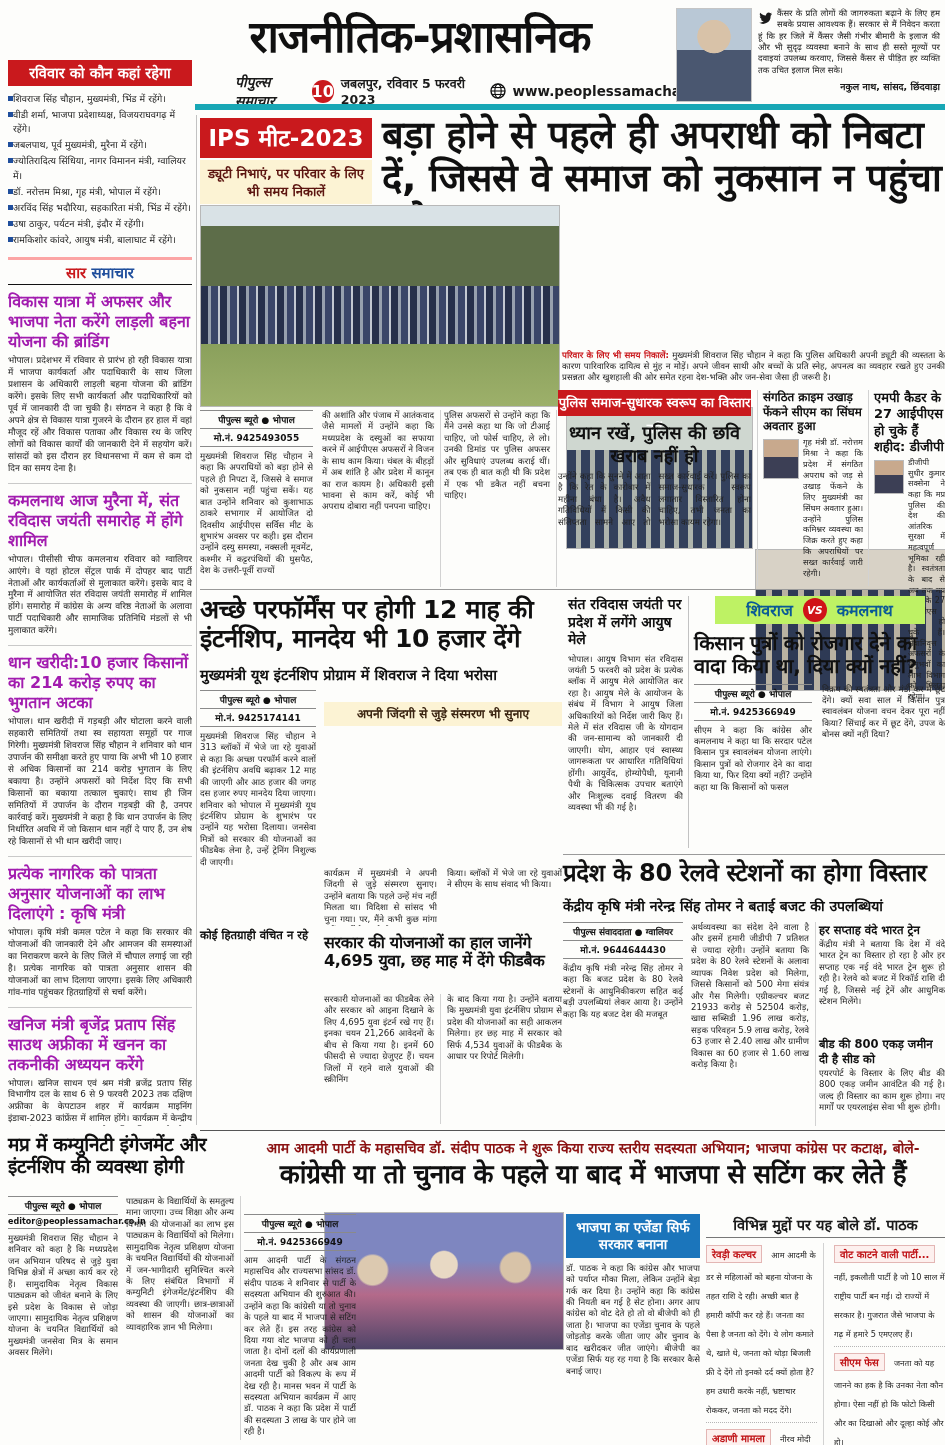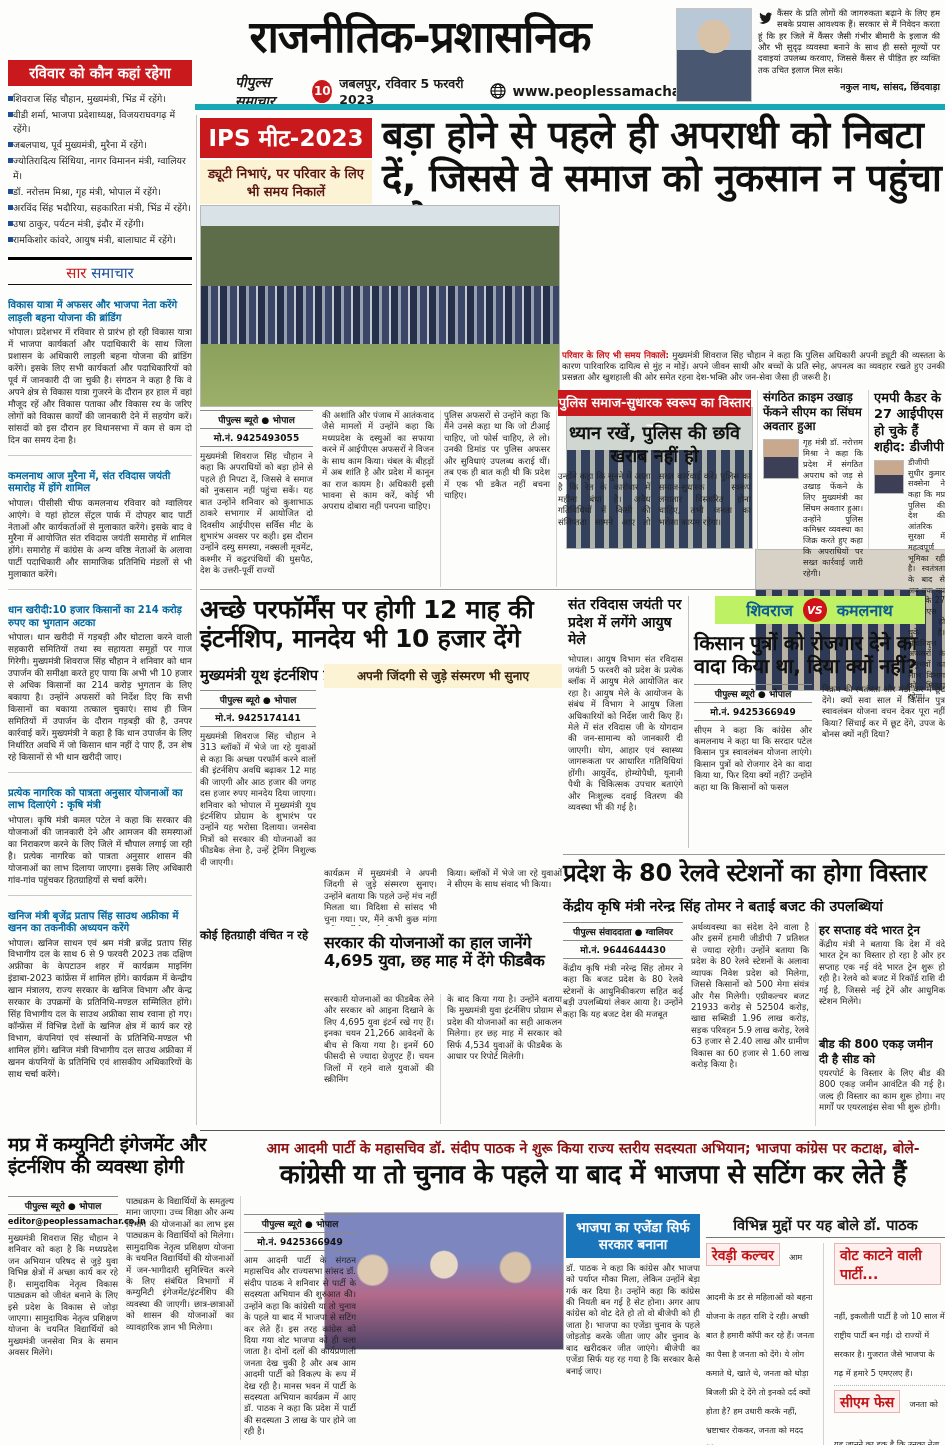--- a/index.html
+++ b/index.html
@@ -16,45 +16,45 @@
   .rule-v{background:#c2c2c2;width:1px;}
   .colr{border-right:1px solid #d2d2d2;padding-right:6px;}
   .subhead{font-weight:bold;color:#101010;}
   .red-box{background:#c9191d;color:#fff;font-weight:bold;text-align:center;}
   .photo{position:relative;overflow:hidden;}
   .crowd{background:
      linear-gradient(180deg,#d9e2e6 0 10%,#5d6d49 10% 40%,rgba(0,0,0,0) 40%),
      repeating-linear-gradient(90deg,#27304b 0 7px,#97a0ae 7px 10px,#3a4568 10px 17px,#c3c8d1 17px 19px);}
   .lawn{position:absolute;left:0;right:0;bottom:0;background:linear-gradient(180deg,#8aa05c,#9db06a);}
   .label-box{display:inline-block;background:#fdf0ee;border:1px solid #e3b6b4;color:#c01418;
-             font-weight:bold;font-size:14px;padding:1px 5px;margin:0 4px 19px 0;}
+             font-weight:bold;font-size:10px;padding:1px 5px;margin:0 4px 2px 0;}
   .issue-item{border-top:1px dotted #b5b5b5;padding-top:4px;margin-top:5px;}
   .issue-item:first-child{border-top:none;margin-top:0;padding-top:0;}
-  .digest-head{font-weight:bold;font-size:10px;line-height:1.25;color:#0369a1;margin:14px 0 3px 0;}
+  .digest-head{font-weight:bold;font-size:16px;line-height:1.25;color:#a21caf;margin:7px 0 3px 0;}
   .digest-body{font-size:8.8px;line-height:1.36;text-align:justify;color:#232323;}
   .digest-sep{border-bottom:1px solid #c9c9c9;margin:8px 0 2px 0;}
   .sched-item{display:flex;font-size:9.4px;line-height:1.5;color:#1d1d1d;align-items:flex-start;margin:2px 0;}
   .bullet{width:5px;height:5px;background:#1f4e9c;margin-top:4px;flex:0 0 auto;}
   .portrait{float:left;width:34px;height:38px;margin:2px 4px 2px 0;
             background:linear-gradient(180deg,#c8a98d 0 45%,#3c3f55 45%);border:1px solid #bbb;}
   .vs-band{display:flex;align-items:center;justify-content:center;gap:10px;background:#bef264;
            height:28px;font-weight:bold;color:#0a5a96;font-size:16px;}
   .vs-circle{width:24px;height:24px;border-radius:50%;background:#d01318;color:#fff;font-weight:bold;
              font-style:italic;font-size:10.5px;display:flex;align-items:center;justify-content:center;}
 </style>
 </head>
 <body>
 
 <div class="page">
 
   <div class="abs hl" style="left:180px;top:12px;width:480px;font-size:44px;text-align:center;letter-spacing:-1px;">राजनीतिक-प्रशासनिक</div>
 
   <div class="abs" style="left:235px;top:72px;width:470px;display:flex;align-items:center;justify-content:center;gap:7px;">
     <span style="font-weight:bold;font-style:italic;font-size:14px;">पीपुल्स समाचार</span>
-    <span style="width:23px;height:23px;border-radius:50%;background:#c9191d;color:#fff;font-weight:bold;font-size:12px;display:inline-flex;align-items:center;justify-content:center;">10</span>
+    <span style="width:23px;height:23px;border-radius:50%;background:#c9191d;color:#fff;font-weight:bold;font-size:16px;display:inline-flex;align-items:center;justify-content:center;">10</span>
     <span style="font-weight:bold;font-size:12.5px;">जबलपुर, रविवार 5 फरवरी 2023</span>
     <span style="display:inline-flex;">
       <svg width="16" height="16" viewBox="0 0 16 16">
           <circle cx="8" cy="8" r="7" fill="none" stroke="#111" stroke-width="1.4"></circle>
           <ellipse cx="8" cy="8" rx="3.2" ry="7" fill="none" stroke="#111" stroke-width="1.1"></ellipse>
           <line x1="1" y1="8" x2="15" y2="8" stroke="#111" stroke-width="1.1"></line>
           <line x1="2" y1="4.5" x2="14" y2="4.5" stroke="#111" stroke-width="1.1"></line>
           <line x1="2" y1="11.5" x2="14" y2="11.5" stroke="#111" stroke-width="1.1"></line>
         </svg>
     </span>
@@ -107,21 +107,21 @@
       <div class="sched-item">
           <span class="bullet"></span>
           <span>उषा ठाकुर, पर्यटन मंत्री, इंदौर में रहेंगी।</span>
         </div>
       <div class="sched-item">
           <span class="bullet"></span>
           <span>रामकिशोर कांवरे, आयुष मंत्री, बालाघाट में रहेंगे।</span>
         </div>
     </div>
 
-    <div style="border-top:3px solid #000000;border-bottom:1px solid #111;text-align:center;margin-top:10px;padding:2px 0;font-weight:normal;font-size:15px;">
+    <div style="border-top:3px solid #fca5a5;border-bottom:1px solid #111;text-align:center;margin-top:10px;padding:2px 0;font-weight:bold;font-size:15px;">
       <span style="color:#c9191d;">सार</span>
       <span style="color:#1f4e9c;">समाचार</span>
     </div>
 
     <div>
       <div class="digest-head">विकास यात्रा में अफसर और भाजपा नेता करेंगे लाड़ली बहना योजना की ब्रांडिंग</div>
       <div class="digest-body">भोपाल। प्रदेशभर में रविवार से प्रारंभ हो रही विकास यात्रा में भाजपा कार्यकर्ता और पदाधिकारी के साथ जिला प्रशासन के अधिकारी लाड़ली बहना योजना की ब्रांडिंग करेंगे। इसके लिए सभी कार्यकर्ता और पदाधिकारियों को पूर्व में जानकारी दी जा चुकी है। संगठन ने कहा है कि वे अपने क्षेत्र से विकास यात्रा गुजरने के दौरान हर हाल में वहां मौजूद रहें और विकास पताका और विकास रथ के जरिए लोगों को विकास कार्यों की जानकारी देने में सहयोग करें। सांसदों को इस दौरान हर विधानसभा में कम से कम दो दिन का समय देना है।</div>
       <div class="digest-sep"></div>
     </div>
     <div>
@@ -192,21 +192,21 @@
   <div class="abs hl" style="left:200px;top:596px;width:362px;font-size:25px;">अच्छे परफॉर्मेंस पर होगी 12 माह की इंटर्नशिप, मानदेय भी 10 हजार देंगे</div>
   <div class="abs subhead" style="left:200px;top:664px;width:362px;font-size:14.5px;">मुख्यमंत्री यूथ इंटर्नशिप प्रोग्राम में शिवराज ने दिया भरोसा</div>
 
   <div class="abs" style="left:200px;top:690px;width:116px;height:436px;">
     <div class="byline">पीपुल्स ब्यूरो ● भोपाल</div>
     <div class="phone">मो.नं. 9425174141</div>
     <div class="body-txt" style="height:190px;">मुख्यमंत्री शिवराज सिंह चौहान ने 313 ब्लॉकों में भेजे जा रहे युवाओं से कहा कि अच्छा परफॉर्म करने वालों की इंटर्नशिप अवधि बढ़ाकर 12 माह की जाएगी और आठ हजार की जगह दस हजार रुपए मानदेय दिया जाएगा। शनिवार को भोपाल में मुख्यमंत्री यूथ इंटर्नशिप प्रोग्राम के शुभारंभ पर उन्होंने यह भरोसा दिलाया। जनसेवा मित्रों को सरकार की योजनाओं का फीडबैक लेना है, उन्हें ट्रेनिंग निशुल्क दी जाएगी।</div>
     <div class="subhead" style="font-size:11.5px;margin:6px 0 2px 0;">कोई हितग्राही वंचित न रहे</div>
   </div>
 
-  <div class="abs" style="left:324px;top:664px;width:238px;height:24px;background:#fcf3d4;font-weight:bold;font-size:12px;text-align:center;line-height:24px;color:#3a2410;">अपनी जिंदगी से जुड़े संस्मरण भी सुनाए</div>
+  <div class="abs" style="left:324px;top:702px;width:238px;height:24px;background:#fcf3d4;font-weight:bold;font-size:12px;text-align:center;line-height:24px;color:#3a2410;">अपनी जिंदगी से जुड़े संस्मरण भी सुनाए</div>
   <div class="abs photo" style="left:324px;top:726px;width:238px;height:136px;border:1px solid #b8b8b8;background:radial-gradient(circle at 50% 38%,#e8d9c4 0 9%,rgba(0,0,0,0) 10%),radial-gradient(circle at 20% 42%,#dcc9b0 0 7%,rgba(0,0,0,0) 8%),radial-gradient(circle at 80% 40%,#d8c3a8 0 7%,rgba(0,0,0,0) 8%),linear-gradient(180deg,#7e86c0 0 35%,#b46a8a 60%,#4e4468 100%);"></div>
   <div class="abs body-txt" style="left:324px;top:868px;width:113px;height:58px;">कार्यक्रम में मुख्यमंत्री ने अपनी जिंदगी से जुड़े संस्मरण सुनाए। उन्होंने बताया कि पहले उन्हें मंच नहीं मिलता था। विदिशा से सांसद भी चुना गया। पर, मैंने कभी कुछ मांगा नहीं, पार्टी ने अपने से</div>
   <div class="abs body-txt" style="left:447px;top:868px;width:115px;height:58px;">किया। ब्लॉकों में भेजे जा रहे युवाओं ने सीएम के साथ संवाद भी किया।</div>
 
   <div class="abs hl" style="left:324px;top:934px;width:238px;font-size:16px;">सरकार की योजनाओं का हाल जानेंगे 4,695 युवा, छह माह में देंगे फीडबैक</div>
   <div class="abs body-txt colr" style="left:324px;top:994px;width:110px;height:130px;">सरकारी योजनाओं का फीडबैक लेने और सरकार को आइना दिखाने के लिए 4,695 युवा इंटर्न रखे गए हैं। इनका चयन 21,266 आवेदनों के बीच से किया गया है। इनमें 60 फीसदी से ज्यादा ग्रेजुएट हैं। चयन जिलों में रहने वाले युवाओं की स्क्रीनिंग</div>
   <div class="abs body-txt" style="left:447px;top:994px;width:115px;height:130px;">के बाद किया गया है। उन्होंने बताया कि मुख्यमंत्री युवा इंटर्नशिप प्रोग्राम से प्रदेश की योजनाओं का सही आकलन मिलेगा। हर छह माह में सरकार को सिर्फ 4,534 युवाओं के फीडबैक के आधार पर रिपोर्ट मिलेगी।</div>
 
   <div class="abs" style="left:568px;top:596px;width:115px;height:252px;">
     <div class="subhead" style="font-size:14px;line-height:1.25;margin-bottom:5px;">संत रविदास जयंती पर प्रदेश में लगेंगे आयुष मेले</div>

